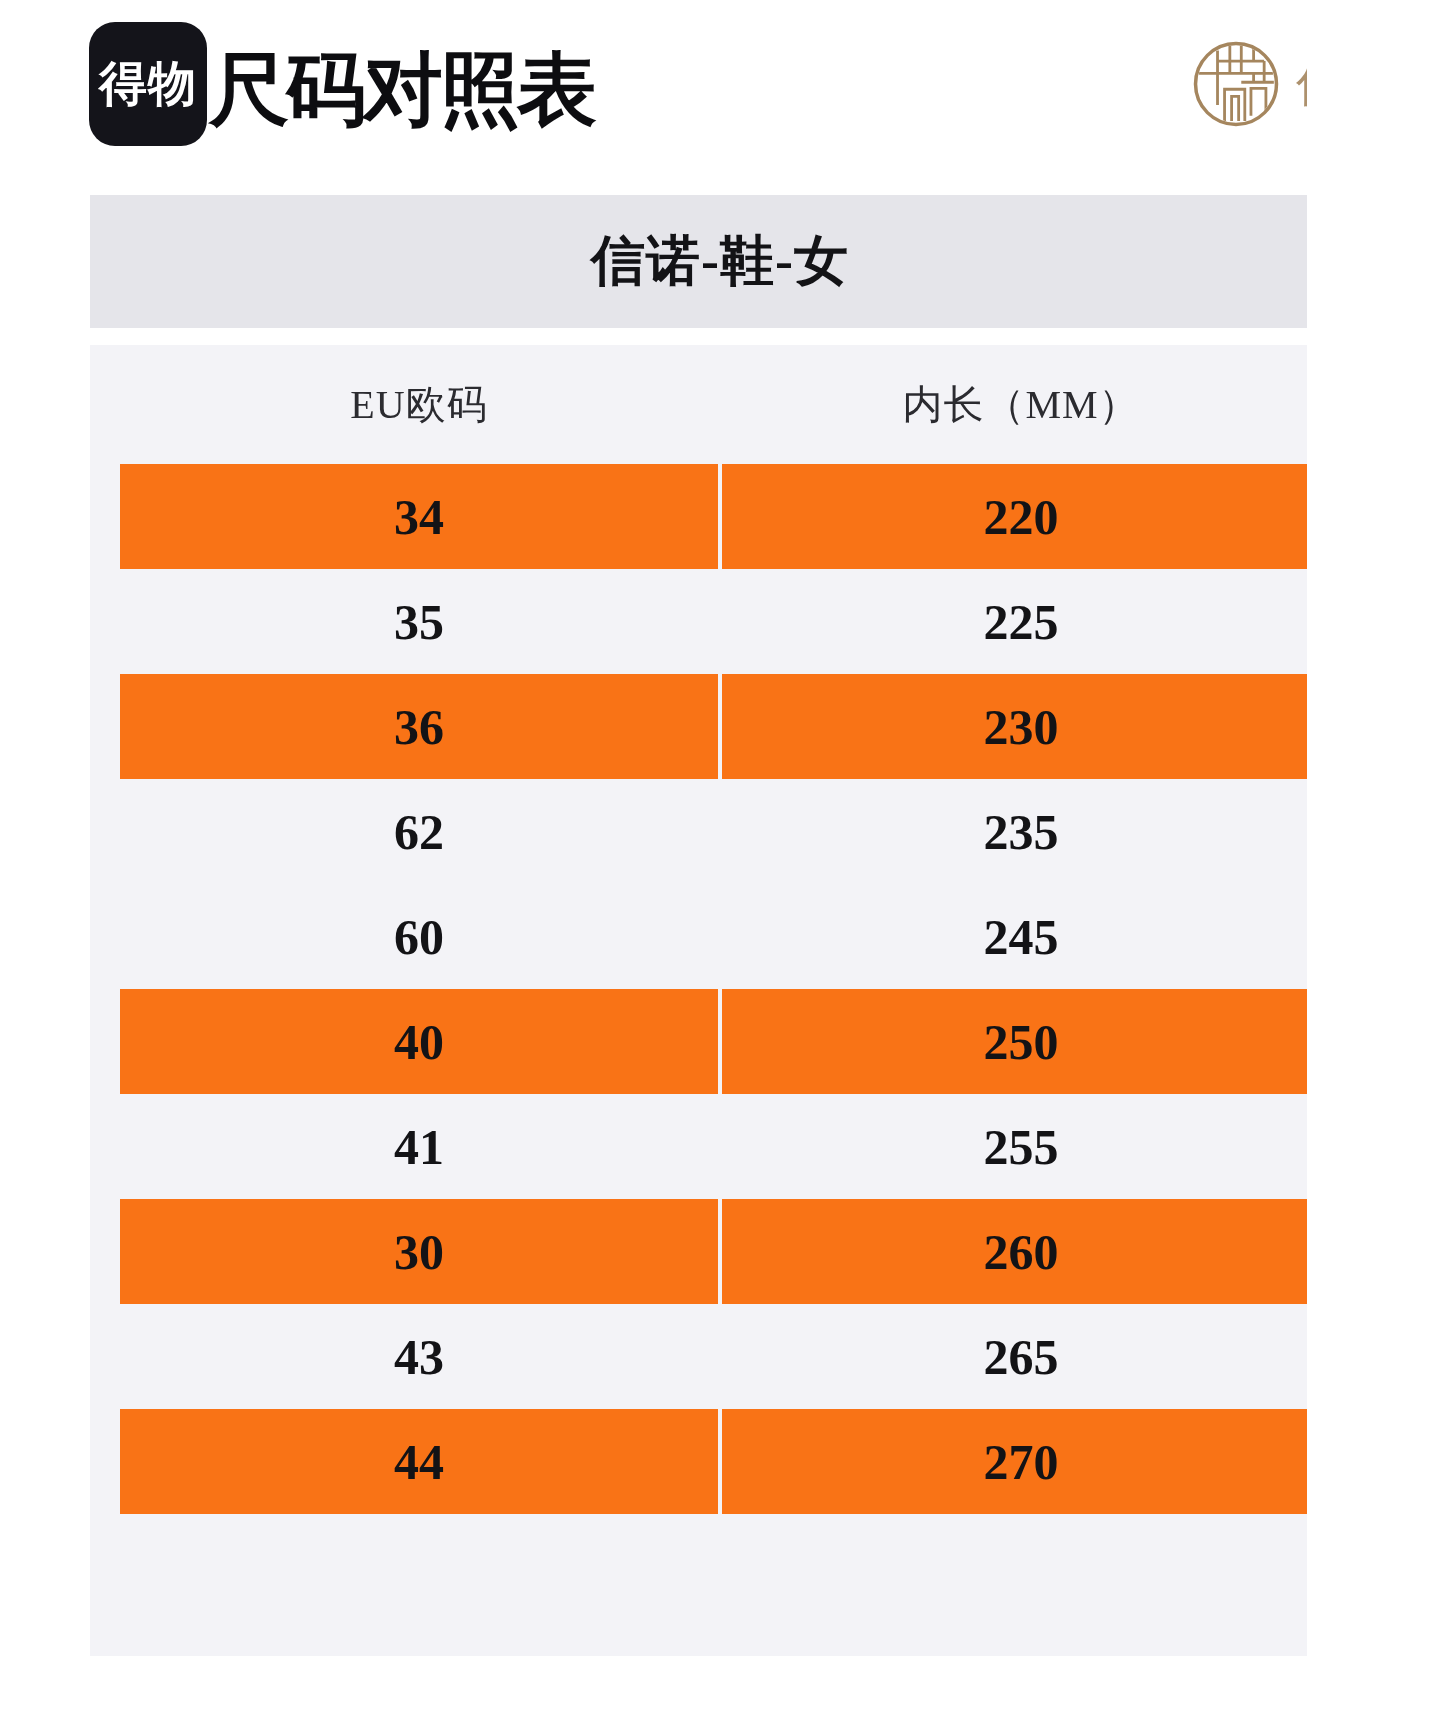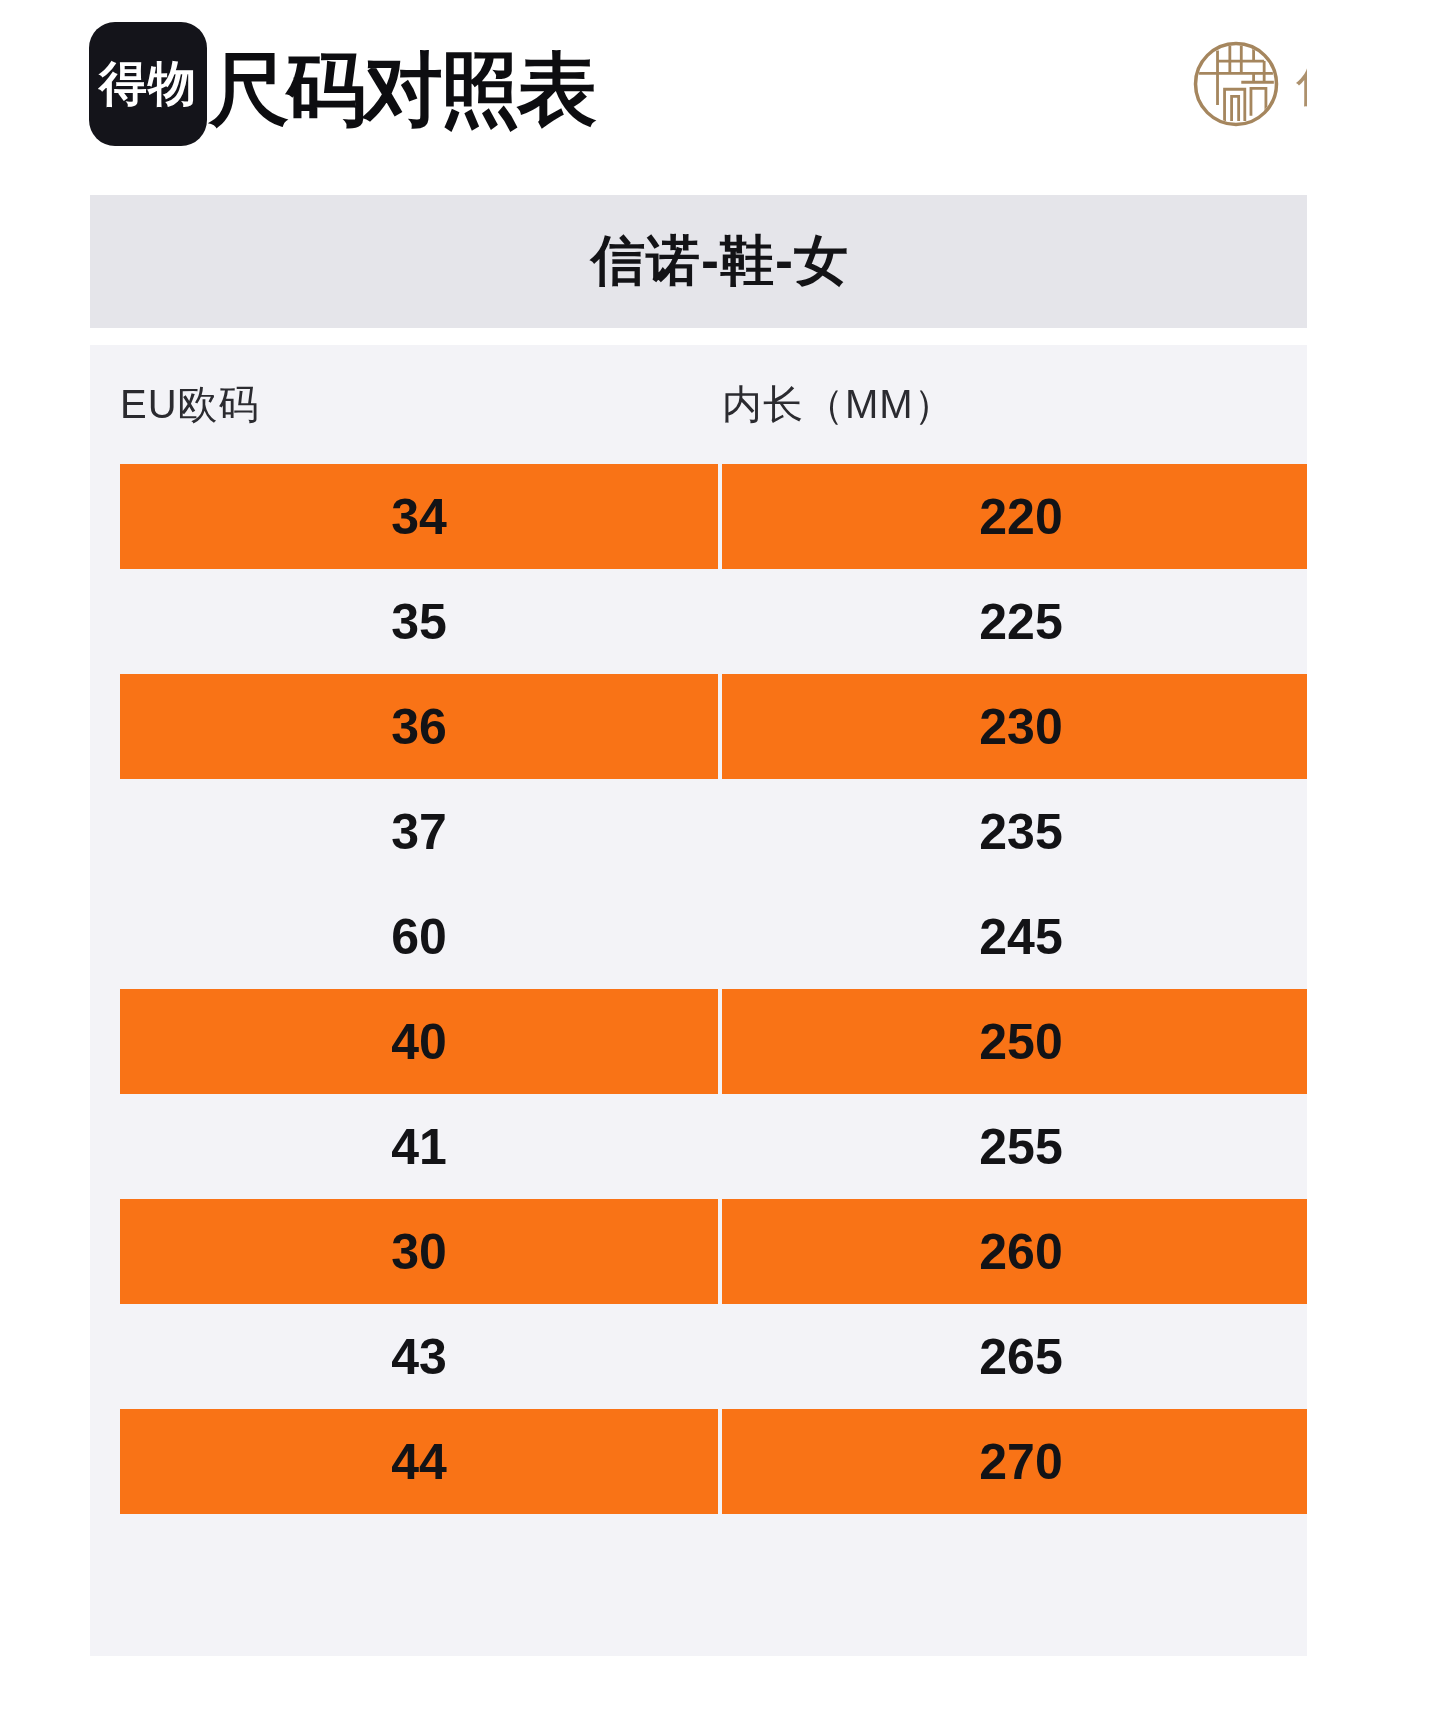--- a/index.html
+++ b/index.html
@@ -1,19 +1,19 @@
 <!DOCTYPE html>
 <html style="--logo-bg: #14141a; --banner-bg: #e5e5ea; --table-bg: #f3f3f7; --brand-gold: #a5865e; --text-dark: #131316;"><head>
 <meta charset="utf-8">
 <style>
   * { margin:0; padding:0; box-sizing:border-box; }
   html,body { background:#ffffff; }
   .page {
     position:relative; width:1307px; height:1734px; background:#ffffff;
-    font-family:Liberation Sans, sans-serif; overflow:hidden;
+    font-family:Liberation Serif, serif; overflow:hidden;
   }
 
   
   .topbar { position:absolute; left:0; top:0; width:1440px; height:195px; }
   .dewu-logo {
     position:absolute; left:89px; top:22px; width:118px; height:124px;
     background:var(--logo-bg); border-radius:26px;
     display:flex; align-items:center; justify-content:center;
   }
   .dewu-logo span {
@@ -42,21 +42,21 @@
 
   
   .size-table {
     position:absolute; left:90px; top:345px; width:1260px; height:1311px;
     background:var(--table-bg);
   }
   .table-head {
     height:119px; display:flex; align-items:center; gap:4px; padding:0 30px;
   }
   .hcell {
-    flex:1; text-align:left; font-size:40px; font-weight:400;
+    flex:1; text-align:center; font-size:40px; font-weight:400;
     color:#2b2b30; letter-spacing:1px;
   }
   .rows { display:block; }
   .row { display:flex; gap:4px; height:105px; margin:0 30px; }
   .row .cell {
     flex:1; display:flex; align-items:center; justify-content:center;
     font-size:50px; font-weight:700; color:var(--text-dark);
   }
   .row.alt .cell { background:#f97316; }
 </style>
@@ -114,21 +114,21 @@
         </div>
         <div class="row">
           <div class="cell">35</div>
           <div class="cell">225</div>
         </div>
         <div class="row alt">
           <div class="cell">36</div>
           <div class="cell">230</div>
         </div>
         <div class="row">
-          <div class="cell">37</div>
+          <div class="cell">62</div>
           <div class="cell">235</div>
         </div>
         <div class="row">
           <div class="cell">60</div>
           <div class="cell">245</div>
         </div>
         <div class="row alt">
           <div class="cell">40</div>
           <div class="cell">250</div>
         </div>

